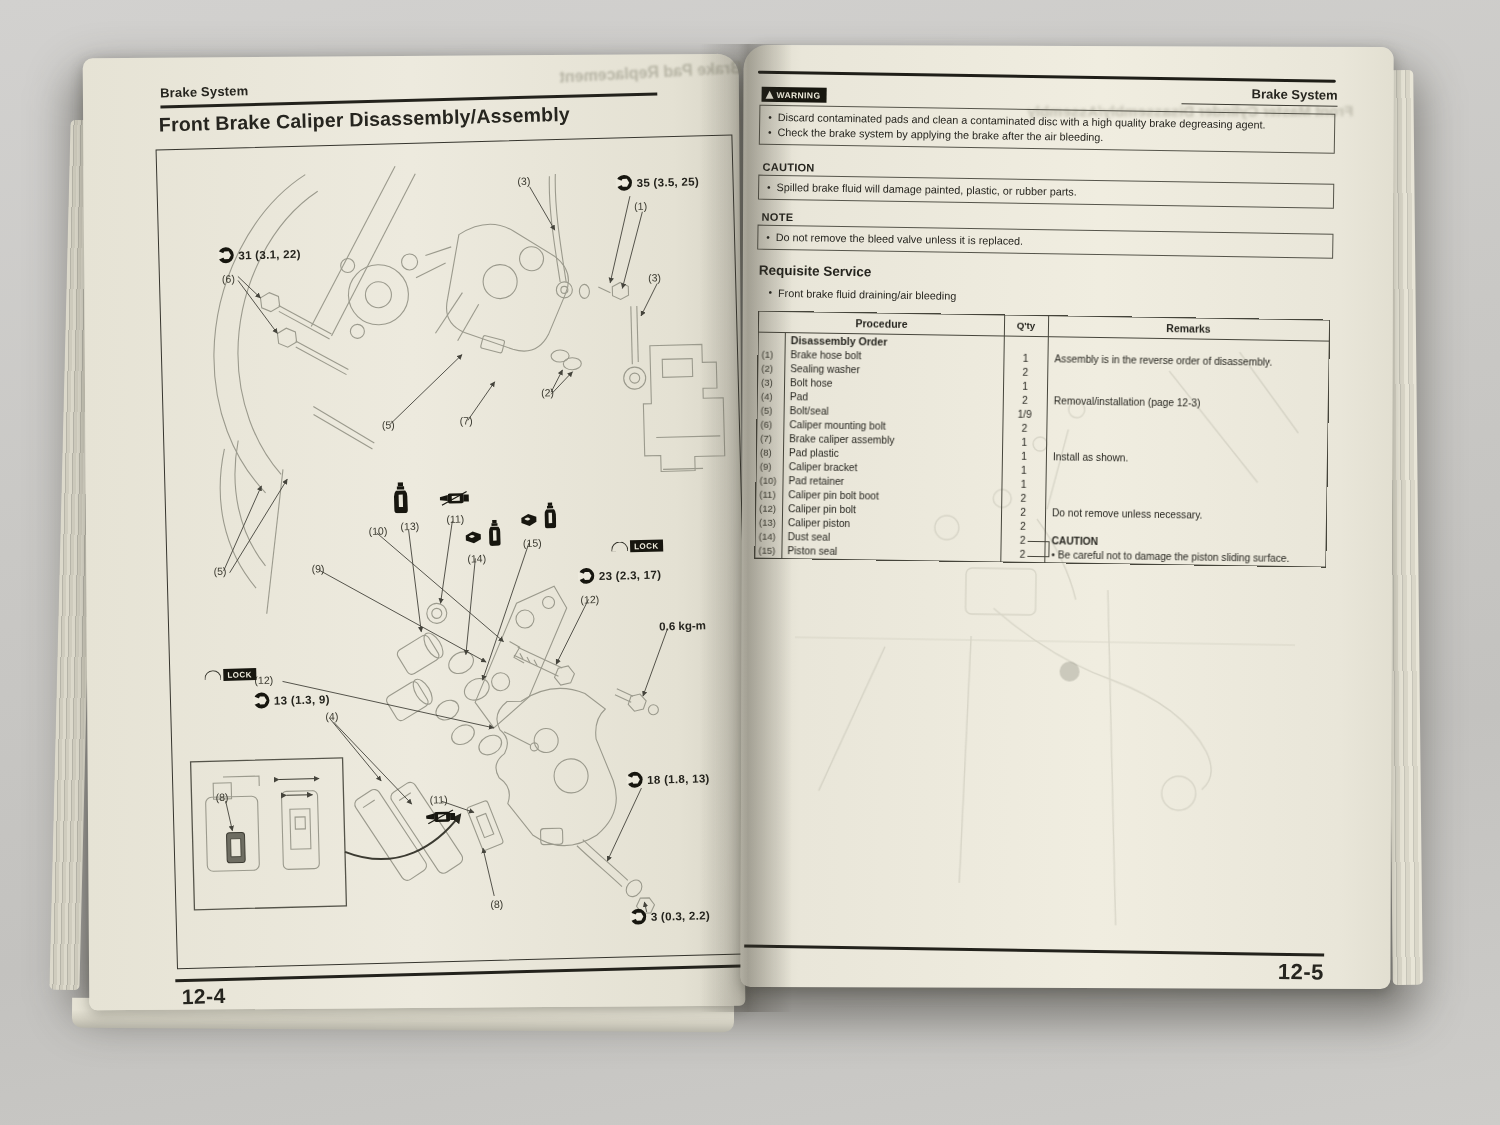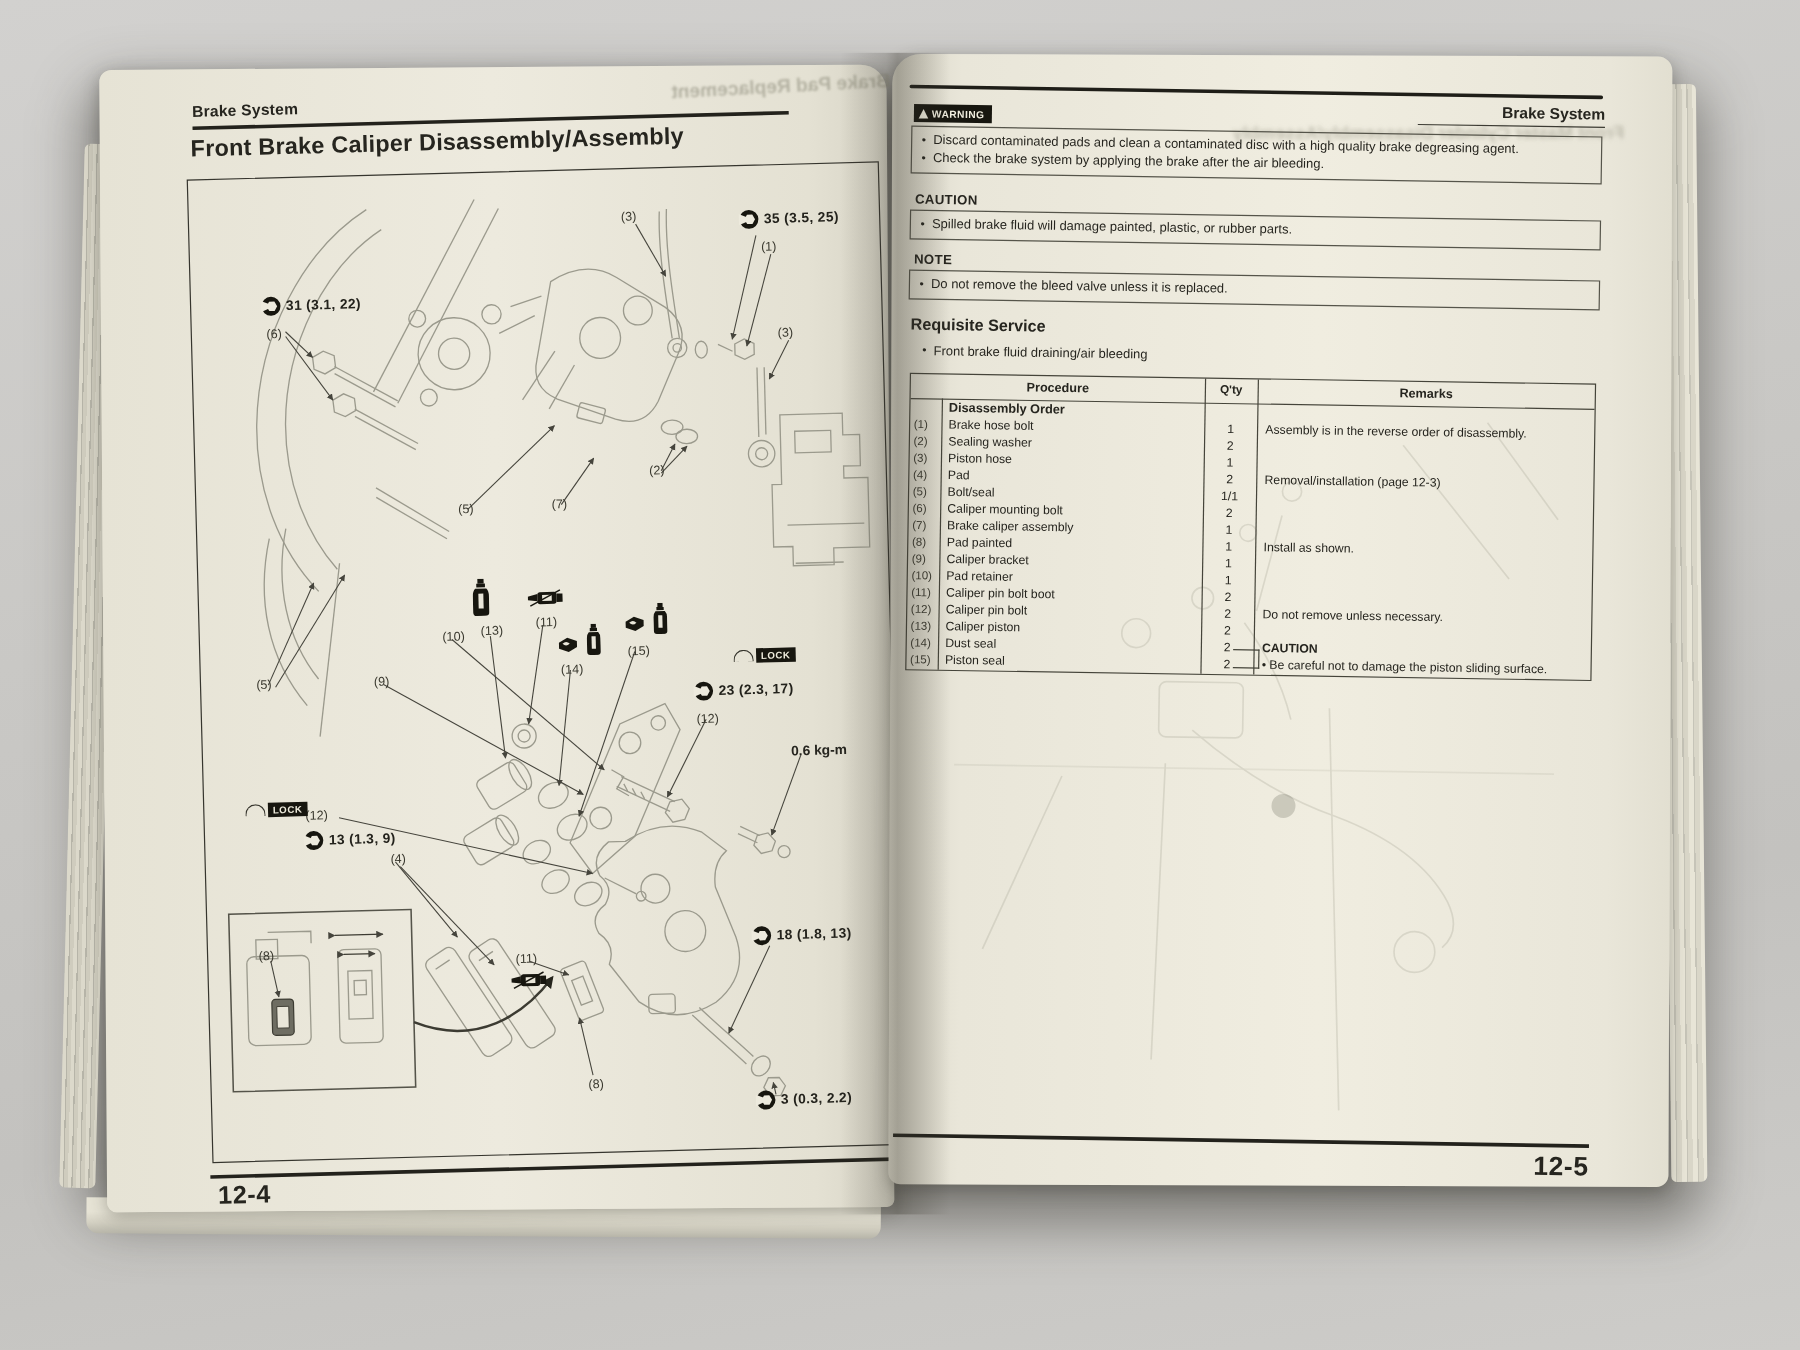--- a/index.html
+++ b/index.html
@@ -490,51 +490,51 @@
             <span class="pt-rem">Assembly is in the reverse order of disassembly.</span>
           </div>
           <div class="pt-row" style="top: 50px;">
             <span class="pt-num">(2)</span>
             <span class="pt-name">Sealing washer</span>
             <span class="pt-qty">2</span>
             <span class="pt-rem"></span>
           </div>
           <div class="pt-row" style="top: 64px;">
             <span class="pt-num">(3)</span>
-            <span class="pt-name">Piston hose</span>
+            <span class="pt-name">Bolt hose</span>
             <span class="pt-qty">1</span>
             <span class="pt-rem"></span>
           </div>
           <div class="pt-row" style="top: 78px;">
             <span class="pt-num">(4)</span>
             <span class="pt-name">Pad</span>
             <span class="pt-qty">2</span>
             <span class="pt-rem">Removal/installation (page 12-3)</span>
           </div>
           <div class="pt-row" style="top: 92px;">
             <span class="pt-num">(5)</span>
             <span class="pt-name">Bolt/seal</span>
-            <span class="pt-qty">1/1</span>
+            <span class="pt-qty">1/9</span>
             <span class="pt-rem"></span>
           </div>
           <div class="pt-row" style="top: 106px;">
             <span class="pt-num">(6)</span>
             <span class="pt-name">Caliper mounting bolt</span>
             <span class="pt-qty">2</span>
             <span class="pt-rem"></span>
           </div>
           <div class="pt-row" style="top: 120px;">
             <span class="pt-num">(7)</span>
             <span class="pt-name">Brake caliper assembly</span>
             <span class="pt-qty">1</span>
             <span class="pt-rem"></span>
           </div>
           <div class="pt-row" style="top: 134px;">
             <span class="pt-num">(8)</span>
-            <span class="pt-name">Pad painted</span>
+            <span class="pt-name">Pad plastic</span>
             <span class="pt-qty">1</span>
             <span class="pt-rem">Install as shown.</span>
           </div>
           <div class="pt-row" style="top: 148px;">
             <span class="pt-num">(9)</span>
             <span class="pt-name">Caliper bracket</span>
             <span class="pt-qty">1</span>
             <span class="pt-rem"></span>
           </div>
           <div class="pt-row" style="top: 162px;">

